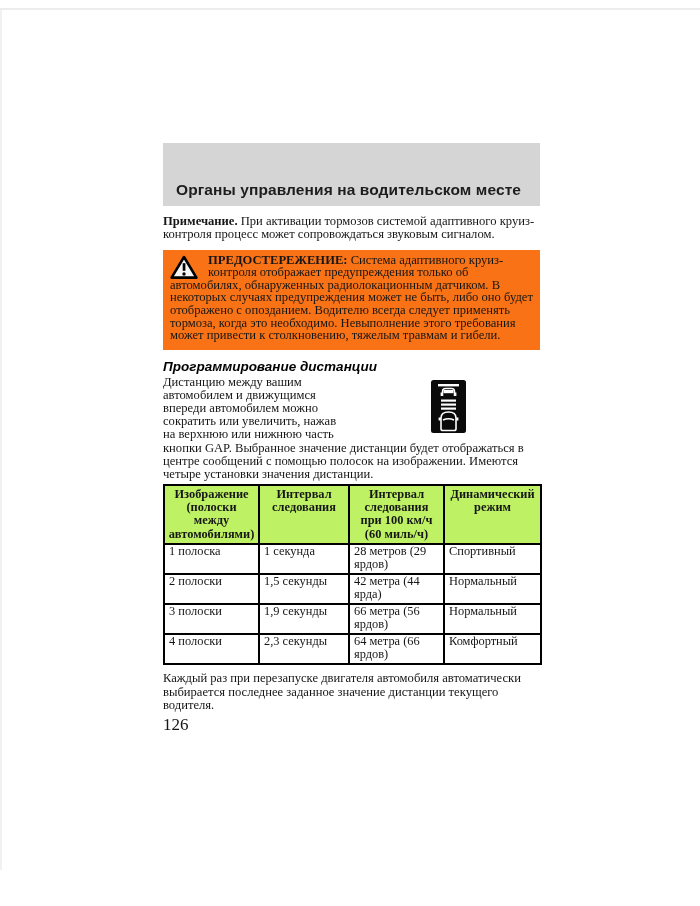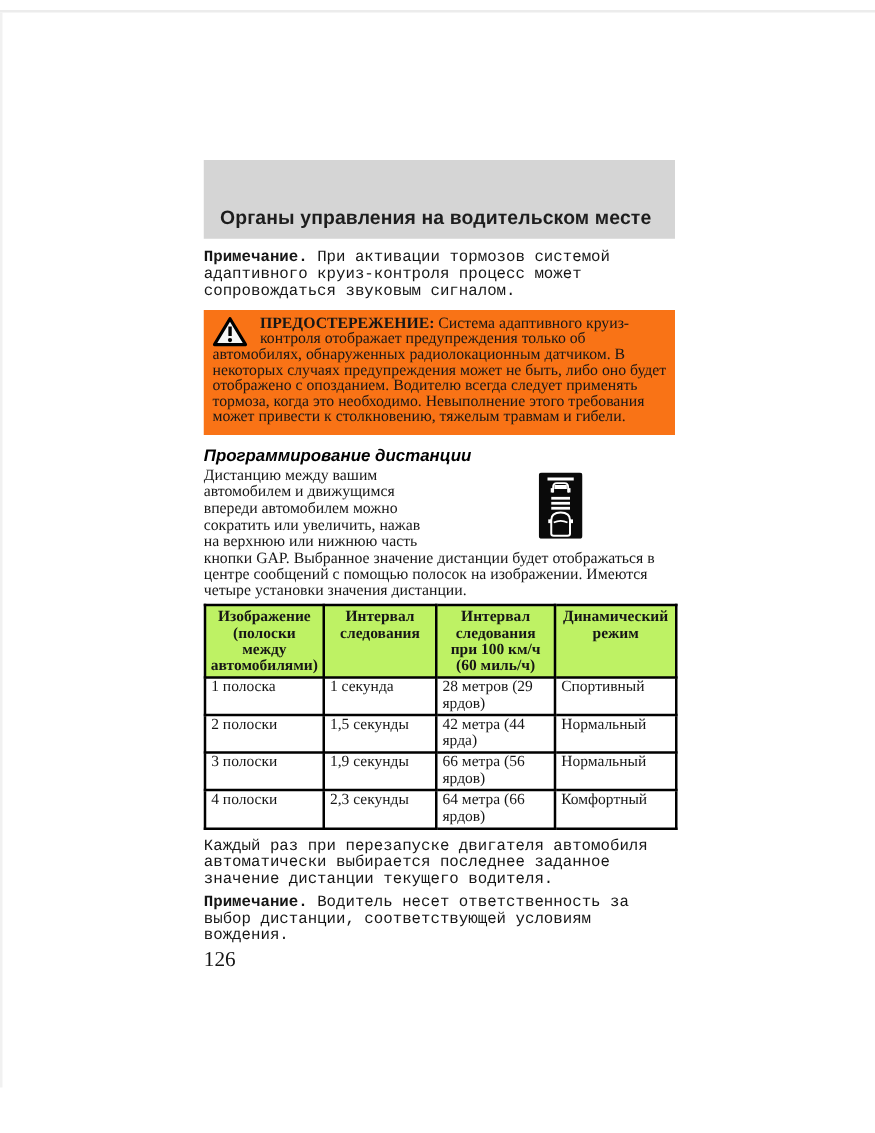--- a/index.html
+++ b/index.html
@@ -13,36 +13,36 @@
   }
   .scan-edge-top {
     position:absolute; top:8px; left:0; width:700px; height:2px;
     background:#ececec;
   }
   .scan-edge-left {
     position:absolute; top:10px; left:0; width:2px; height:860px;
     background:#f1f1f1;
   }
   .content {
-    position:absolute; left:163px; top:128px; width:377px;
+    position:absolute; left:163px; top:143px; width:377px;
   }
   
   .header-bar {
     background:#d5d5d5;
     height:63px;
     display:flex;
     align-items:flex-end;
     padding:0 8px 7px 13px;
     font-family:"Liberation Sans","DejaVu Sans",sans-serif;
     font-weight:bold;
     font-size:15.5px;
     color:#1d1d1d;
     letter-spacing:0.1px;
   }
-  .body-text { font-size:12.6px; line-height:13.3px;font-family:Liberation Mono, monospace; }
+  .body-text { font-size:12.6px; line-height:13.3px; }
   .note-para { margin-top:9px; }
   .note-para b { font-weight:bold; }
   
   .warning-box {
     margin-top:8px;
     background:#f97316;
     padding:4px 7px 5px 7px;
     font-size:12.6px;
     line-height:12.6px;
     min-height:100px;
@@ -195,20 +195,16 @@
         <td>4 полоски</td>
         <td>2,3 секунды</td>
         <td>64 метра (66 ярдов)</td>
         <td>Комфортный</td>
       </tr>
     </tbody>
   </table>
 
   <p class="body-text footer-para">Каждый раз при перезапуске двигателя автомобиля автоматически выбирается последнее заданное значение дистанции текущего водителя.</p>
 
-  <p class="body-text footer-note">
-    <b>Примечание.</b>
-    <span>Водитель несет ответственность за выбор дистанции, соответствующей условиям вождения.</span>
-  </p>
 
   <div class="page-number">126</div>
 
 </div>
 
 </body></html>

